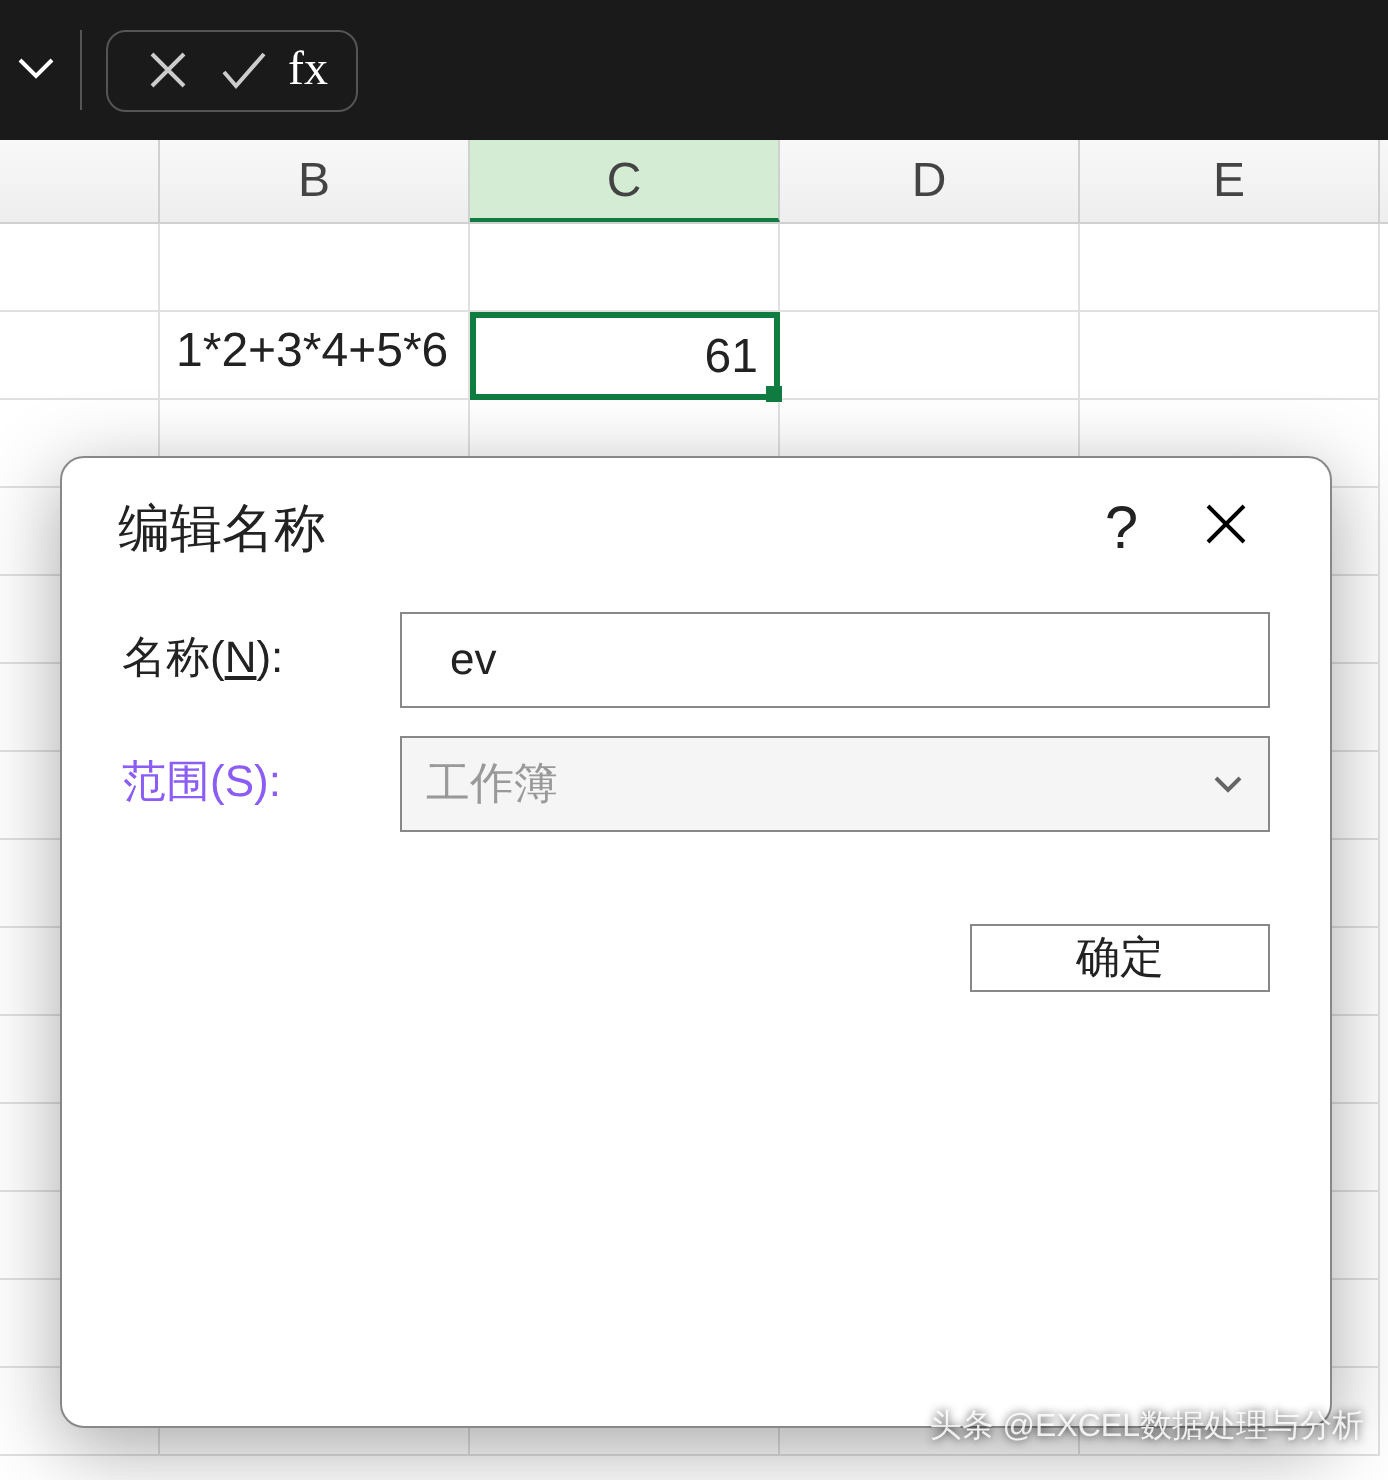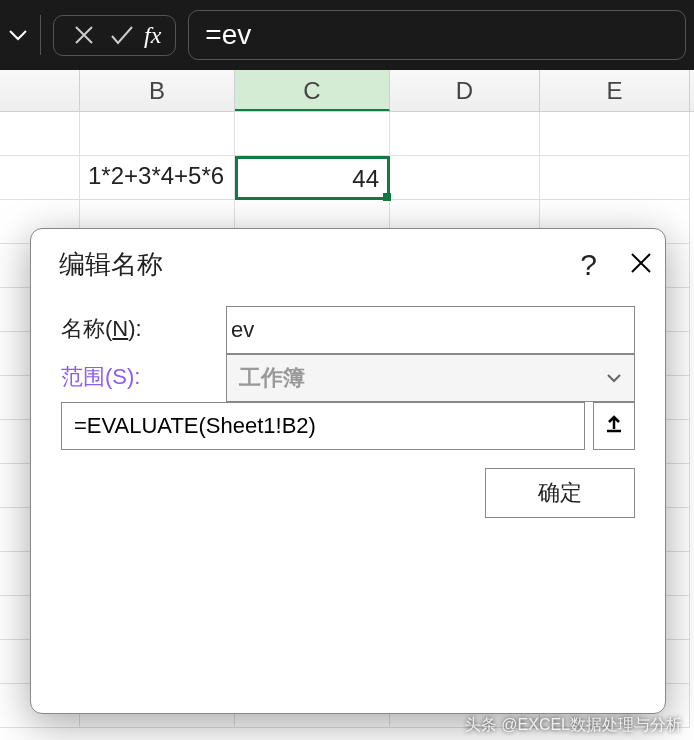--- a/index.html
+++ b/index.html
@@ -49,21 +49,20 @@
     .fb-btn {
       color: #ccc;
       font-size: 26px;
       display: flex;
       align-items: center;
       justify-content: center;
       width: 32px;
     }
     .fx-label {
       color: #fff;
-      font-style: italic;
       font-size: 24px;
       font-family: "Cambria Math", serif;
     }
     .formula-input {
       flex: 1;
       background: #1a1a1a;
       border: 1px solid #555;
       border-radius: 10px;
       color: #fff;
       font-size: 28px;
@@ -134,21 +133,21 @@
       background: #fff;
       border: 1px solid #888;
       box-shadow: 0 10px 40px rgba(0,0,0,0.35);
       border-radius: 12px;
       padding: 0;
     }
     .dlg-titlebar {
       display: flex;
       align-items: center;
       justify-content: space-between;
-      padding: 18px 12px 14px 28px;
+      padding: 18px 40px 14px 28px;
     }
     .dlg-title {
       font-size: 26px;
       color: #222;
     }
     .dlg-tr {
       display: flex;
       gap: 32px;
       align-items: center;
     }
@@ -159,53 +158,53 @@
       background: none;
       border: none;
     }
     .close-btn svg { width: 24px; height: 24px; }
     .dlg-body {
       padding: 10px 30px 0 30px;
     }
     .dlg-row {
       display: flex;
       align-items: flex-start;
-      gap: 30px;
+      margin-bottom: 14px;
+      gap: 4px;
     }
     .dlg-label {
       width: 135px;
       font-size: 22px;
       color: #222;
       padding-top: 8px;
     }
     .dlg-label.disabled { color: #8b5cf6; }
     .underline { text-decoration: underline; }
     .dlg-field {
       flex: 1;
     }
     .txt-input {
       width: 100%;
       height: 48px;
       border: 1px solid #888;
       font-size: 22px;
-      padding: 6px 4px;
+      padding: 6px 24px;
       color: #222;
     }
     .select-wrap {
       width: 100%;
       height: 48px;
       border: 1px solid #888;
       display: flex;
       align-items: center;
       justify-content: space-between;
       padding: 0 12px;
       color: #999;
       font-size: 22px;
       background: #f5f5f5;
-      font-weight: bold;
     }
     .chev { color: #666; font-size: 18px; }
     .textarea-wrap {
       width: 100%;
       height: 120px;
       border: 1px solid #888;
       position: relative;
     }
     .scroll-arrow {
       position: absolute;
@@ -237,31 +236,31 @@
       font-size: 22px;
     }
     .dlg-buttons {
       display: flex;
       justify-content: flex-end;
       gap: 24px;
       padding: 18px 30px 0 0;
     }
     .dlg-btn {
       width: 150px;
-      height: 50px;
+      height: 34px;
       border: 1px solid #888;
       background: #fff;
       font-size: 22px;
       color: #222;
     }
     
     .watermark {
       position: absolute;
       right: 12px;
-      bottom: 4px;
+      bottom: 16px;
       font-size: 16px;
       color: rgba(255,255,255,0.85);
       text-shadow: 0 0 4px rgba(0,0,0,0.8);
     }
   </style>
 </head>
 <body>
 
 <div class="formula-bar">
   <div class="name-box-area">
@@ -278,21 +277,20 @@
           <path d="M3 3 L19 19 M19 3 L3 19" stroke="#ccc" stroke-width="2"></path>
         </svg>
     </span>
     <span class="fb-btn">
       <svg width="26" height="22" viewBox="0 0 26 22">
           <path d="M3 12 L9 19 L23 3" stroke="#ccc" stroke-width="2" fill="none"></path>
         </svg>
     </span>
     <span class="fx-label">fx</span>
   </div>
-  <input class="formula-input" value="=ev" style="">
 </div>
 
 <div class="col-headers">
   <div class="col-header colA"></div>
   <div class="col-header colB">B</div>
   <div class="col-header colC selected">C</div>
   <div class="col-header colD">D</div>
   <div class="col-header colE">E</div>
 </div>
 
@@ -300,21 +298,21 @@
   <div class="row">
     <div class="cell colA"></div>
     <div class="cell colB"></div>
     <div class="cell colC"></div>
     <div class="cell colD"></div>
     <div class="cell colE"></div>
   </div>
   <div class="row">
     <div class="cell colA"></div>
     <div class="cell colB">1*2+3*4+5*6</div>
-    <div class="cell colC right active">44</div>
+    <div class="cell colC right active">61</div>
     <div class="cell colD"></div>
     <div class="cell colE"></div>
   </div>
   <div class="row">
     <div class="cell colA"></div>
     <div class="cell colB"></div>
     <div class="cell colC"></div>
     <div class="cell colD"></div>
     <div class="cell colE"></div>
   </div>
@@ -427,31 +425,20 @@
             <svg width="16" height="12" viewBox="0 0 16 12">
                 <path d="M2 3 L8 9 L14 3" stroke="#666" stroke-width="2" fill="none"></path>
               </svg>
           </span>
         </div>
       </div>
     </div>
 
 
     <div class="dlg-row">
-      <div class="dlg-field ref-row">
-        <input class="ref-input" value="=EVALUATE(Sheet1!B2)" style="">
-        <button class="ref-btn">
-          <span>
-            <svg width="20" height="20" viewBox="0 0 20 20">
-                <path d="M10 16 L10 4 M5 9 L10 4 L15 9" stroke="#000" stroke-width="2.5" fill="none"></path>
-                <line x1="3" y1="18" x2="17" y2="18" stroke="#000" stroke-width="2.5"></line>
-              </svg>
-          </span>
-        </button>
-      </div>
     </div>
 
   </div>
   <div class="dlg-buttons">
     <button class="dlg-btn">确定</button>
   </div>
 </div>
 
 <div class="watermark">头条 @EXCEL数据处理与分析</div>
 

